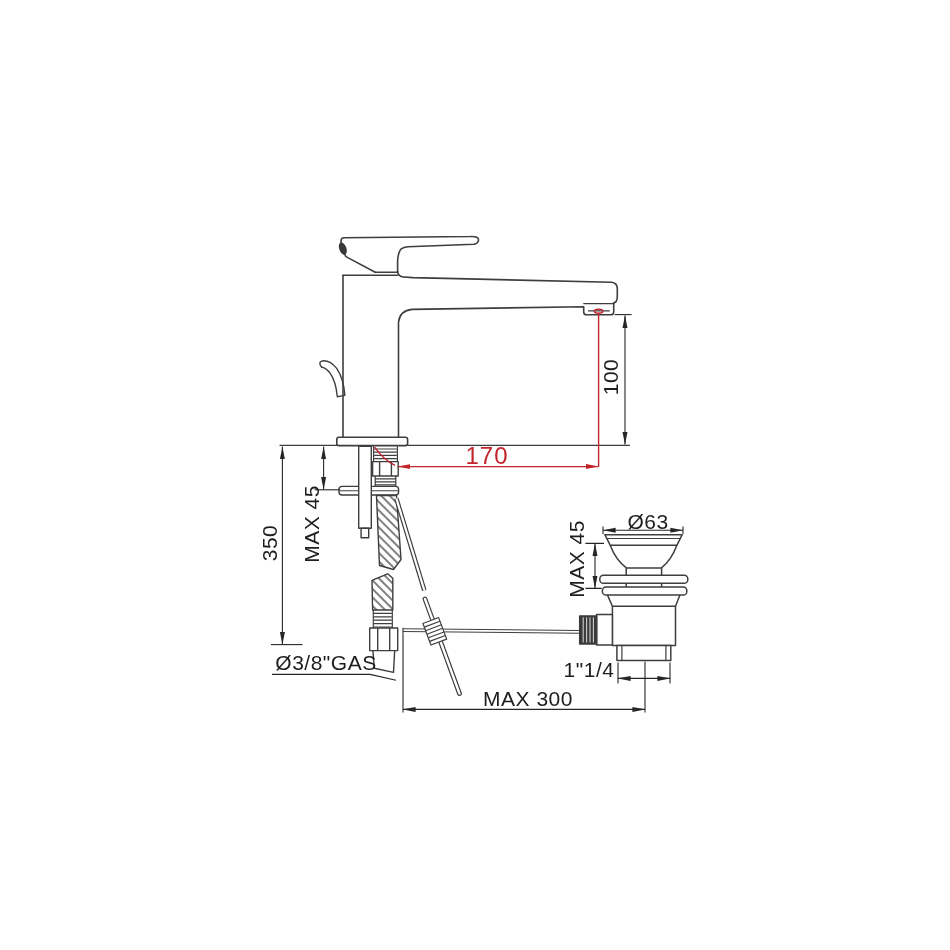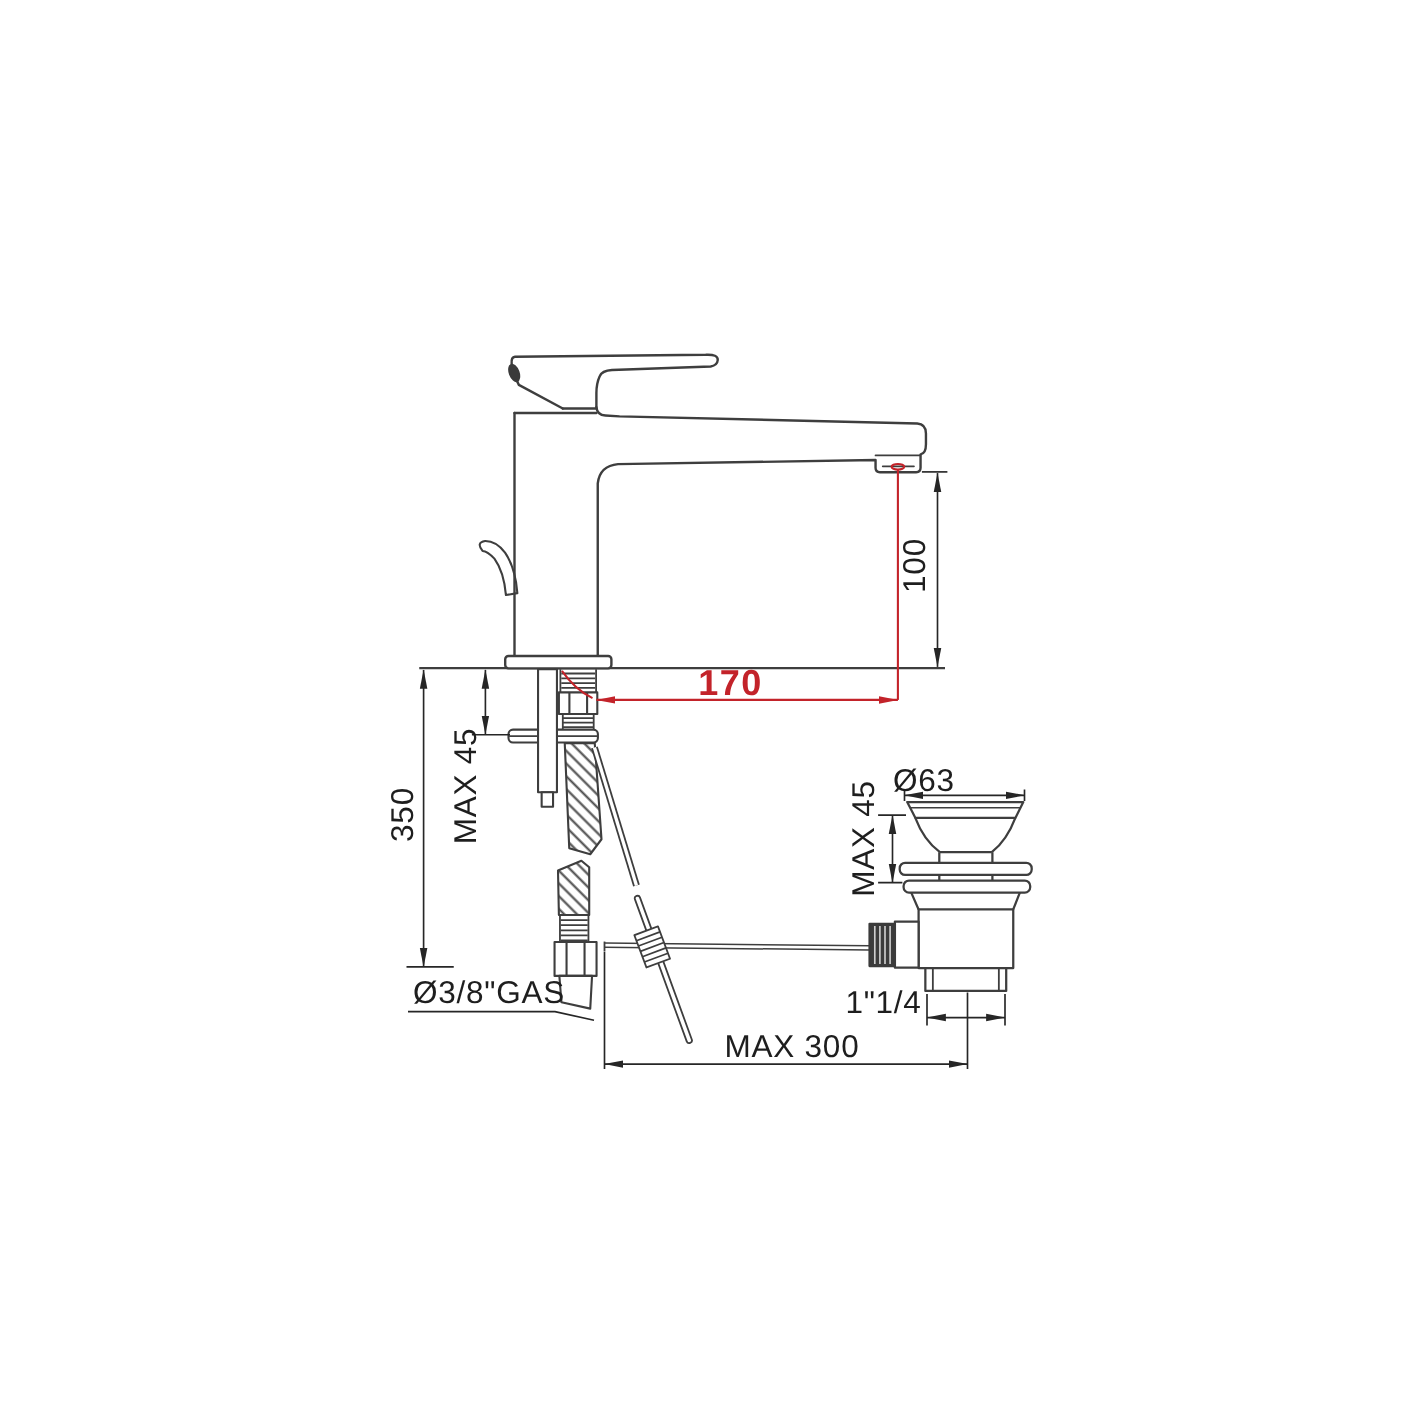--- a/index.html
+++ b/index.html
@@ -2,21 +2,21 @@
 <html><head>
 <meta charset="utf-8">
 <style>
   html,body{margin:0;padding:0;background:#ffffff;}
   .canvas{position:relative;width:950px;height:950px;background:#ffffff;overflow:hidden;
           font-family:"Liberation Sans",sans-serif;}
   .canvas svg{position:absolute;left:0;top:0;}
   .lbl{position:absolute;font-size:21px;color:#1e1e1e;white-space:nowrap;
        transform:translate(-50%,-50%);line-height:1;letter-spacing:0.5px;}
   .rot{transform:translate(-50%,-50%) rotate(-90deg);}
-  .red{color:#c3232a;font-weight:bold;font-size:24px;letter-spacing:1px;text-align:center;}
+  .red{color:#c3232a;font-weight:normal;font-size:24px;letter-spacing:1px;text-align:center;}
 </style>
 </head>
 <body>
 
 <div class="canvas">
 <svg width="950" height="950" viewBox="0 0 950 950">
   <defs>
     <marker id="mk" markerUnits="userSpaceOnUse" markerWidth="13" markerHeight="6" viewBox="0 0 13 6" refX="12.6" refY="3" orient="auto-start-reverse">
       <path d="M12.8,3 L0,0.5 L0,5.5 Z" fill="#262626"></path>
     </marker>
@@ -141,18 +141,18 @@
     <ellipse cx="598.6" cy="311.2" rx="4.2" ry="1.9"></ellipse>
     <path d="M374.6,447.2 Q383.5,459.8 395,465.4"></path>
     <line x1="397.6" y1="466.6" x2="598.6" y2="466.6" marker-start="url(#mkr)" marker-end="url(#mkr)"></line>
   </g>
 </svg>
 
 <div class="lbl rot" style="left:269px;top:543px">350</div>
 <div class="lbl rot" style="left:311px;top:524px">MAX 45</div>
 <div class="lbl rot" style="left:610px;top:377px">100</div>
 <div class="lbl red" style="left:487px;top:456px">170</div>
-<div class="lbl" style="left:616px;top:521px">Ø63</div>
+<div class="lbl" style="left:648px;top:521px">Ø63</div>
 <div class="lbl rot" style="left:576px;top:559px">MAX 45</div>
 <div class="lbl" style="left:589px;top:669px">1"1/4</div>
 <div class="lbl" style="left:528px;top:698px">MAX 300</div>
 <div class="lbl" style="left:326px;top:662px">Ø3/8"GAS</div>
 </div>
 
 </body></html>

